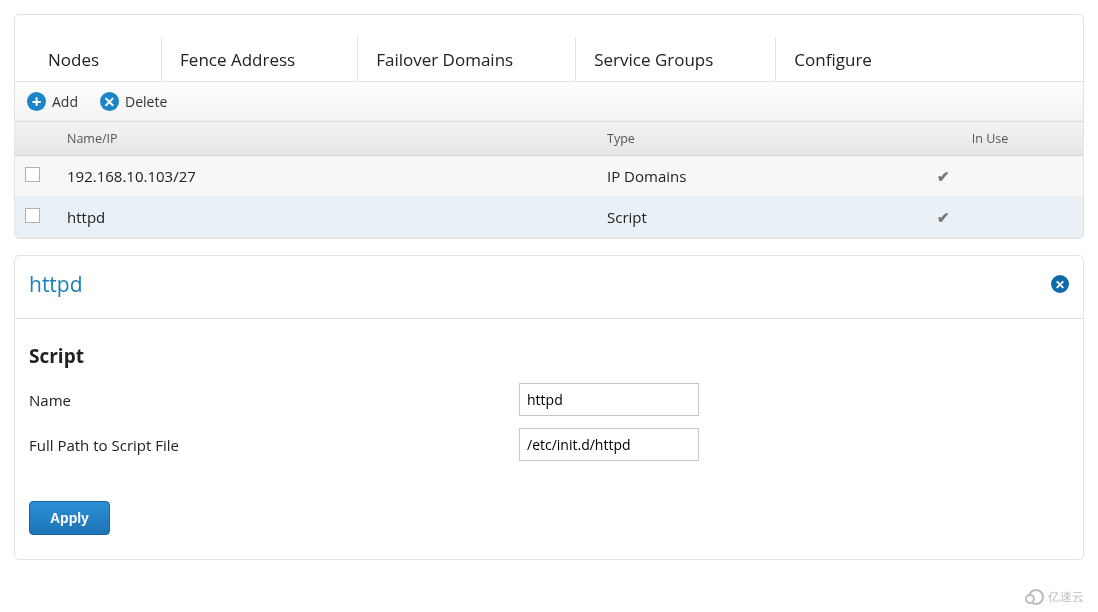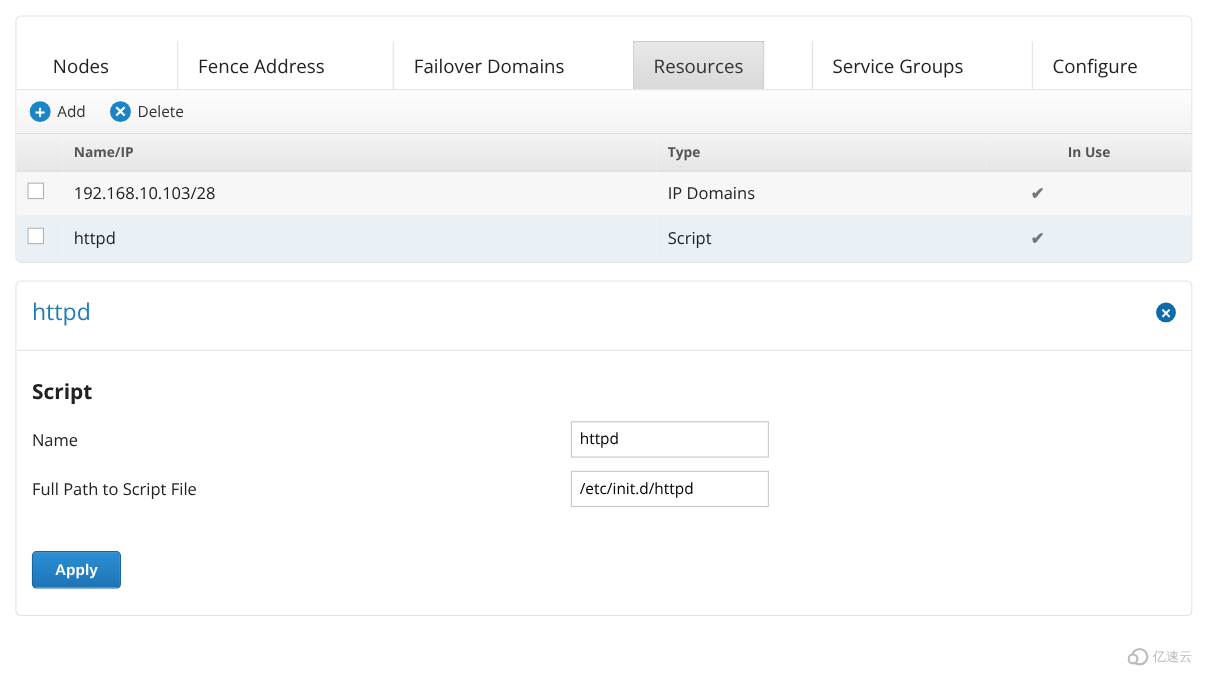--- a/index.html
+++ b/index.html
@@ -75,21 +75,21 @@
   .icon-add { background: #1a85c6; font-size: 17px; line-height:1;}
   .icon-del { background: #1a85c6; }
   
   .tbl { width: 100%; border-collapse: collapse; }
   .tbl th {
     background: linear-gradient(#f3f3f3, #e6e6e6);
     font-size: 12.5px;
     color: #555;
     text-align: left;
     padding: 8px 10px;
-    font-weight: 700;
+    font-weight: 400;
     border-bottom: 1px solid #d6d6d6;
   }
   .tbl th.chk { width: 42px; }
   .tbl td {
     padding: 10px 10px;
     font-size: 15px;
     border-bottom: 1px solid #e9e9e9;
   }
   .tbl tr.odd  td { background: #f7f7f7; }
   .tbl tr.even td { background: #e9f0f6; }
@@ -169,21 +169,20 @@
 </style>
 </head>
 <body>
 
 <div class="panel">
 
   <div class="tabs">
     <div class="tab">Nodes</div>
     <div class="tab">Fence Address</div>
     <div class="tab">Failover Domains</div>
-    <div class="tab active">Resources</div>
     <div class="tab">Service Groups</div>
     <div class="tab">Configure</div>
   </div>
 
   <div class="toolbar">
     <span class="tool-btn">
       <span class="icon-circ icon-add">+</span>
       <span>Add</span>
     </span>
     <span class="tool-btn">
@@ -197,21 +196,21 @@
       <tr>
         <th class="chk"></th>
         <th style="width:540px">Name/IP</th>
         <th style="width:300px">Type</th>
         <th style="text-align:center">In Use</th>
       </tr>
     </thead>
     <tbody>
       <tr class="odd">
         <td><span class="chk-box"></span></td>
-        <td>192.168.10.103/28</td>
+        <td>192.168.10.103/27</td>
         <td>IP Domains</td>
         <td style="text-align:left;padding-left:40px"><span class="check">✔</span></td>
       </tr>
       <tr class="even">
         <td><span class="chk-box"></span></td>
         <td>httpd</td>
         <td>Script</td>
         <td style="text-align:left;padding-left:40px"><span class="check">✔</span></td>
       </tr>
     </tbody>

